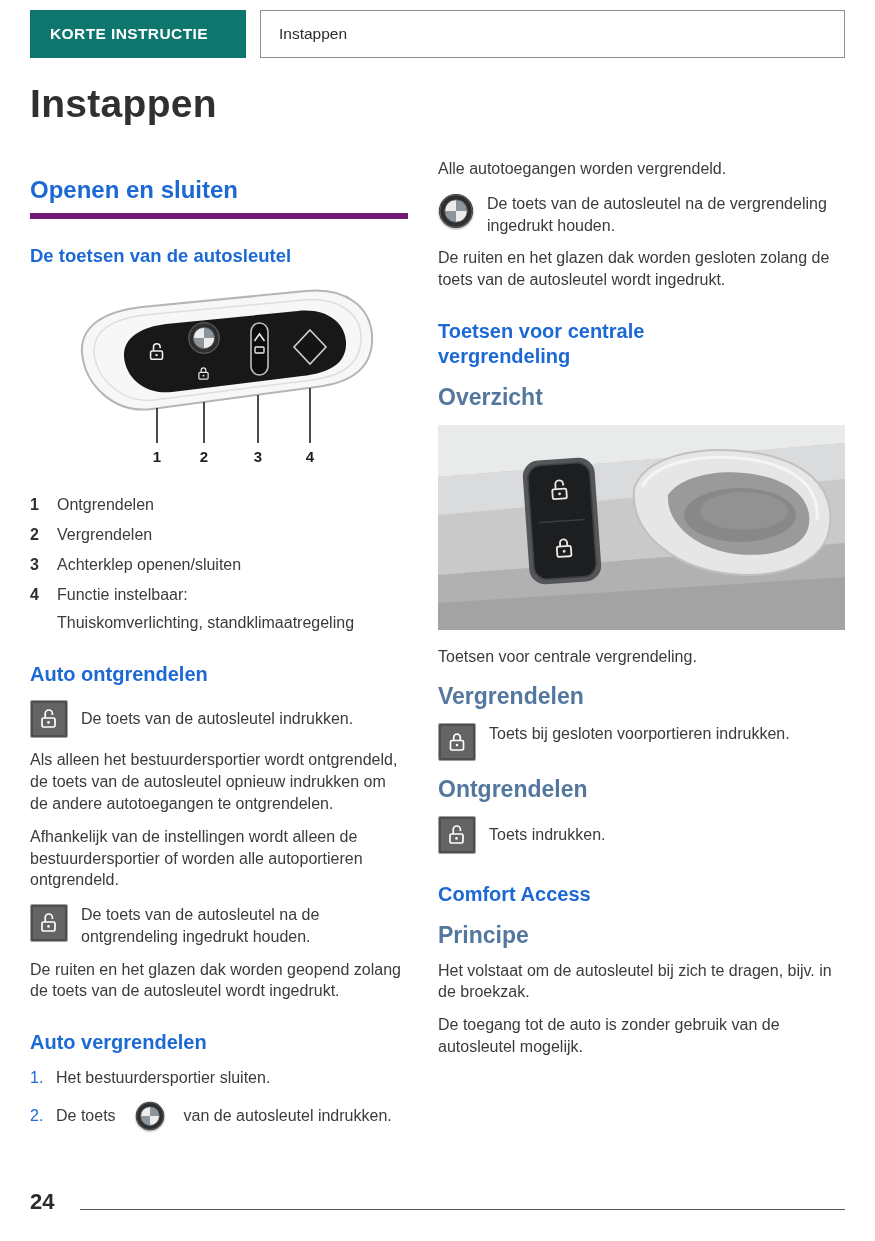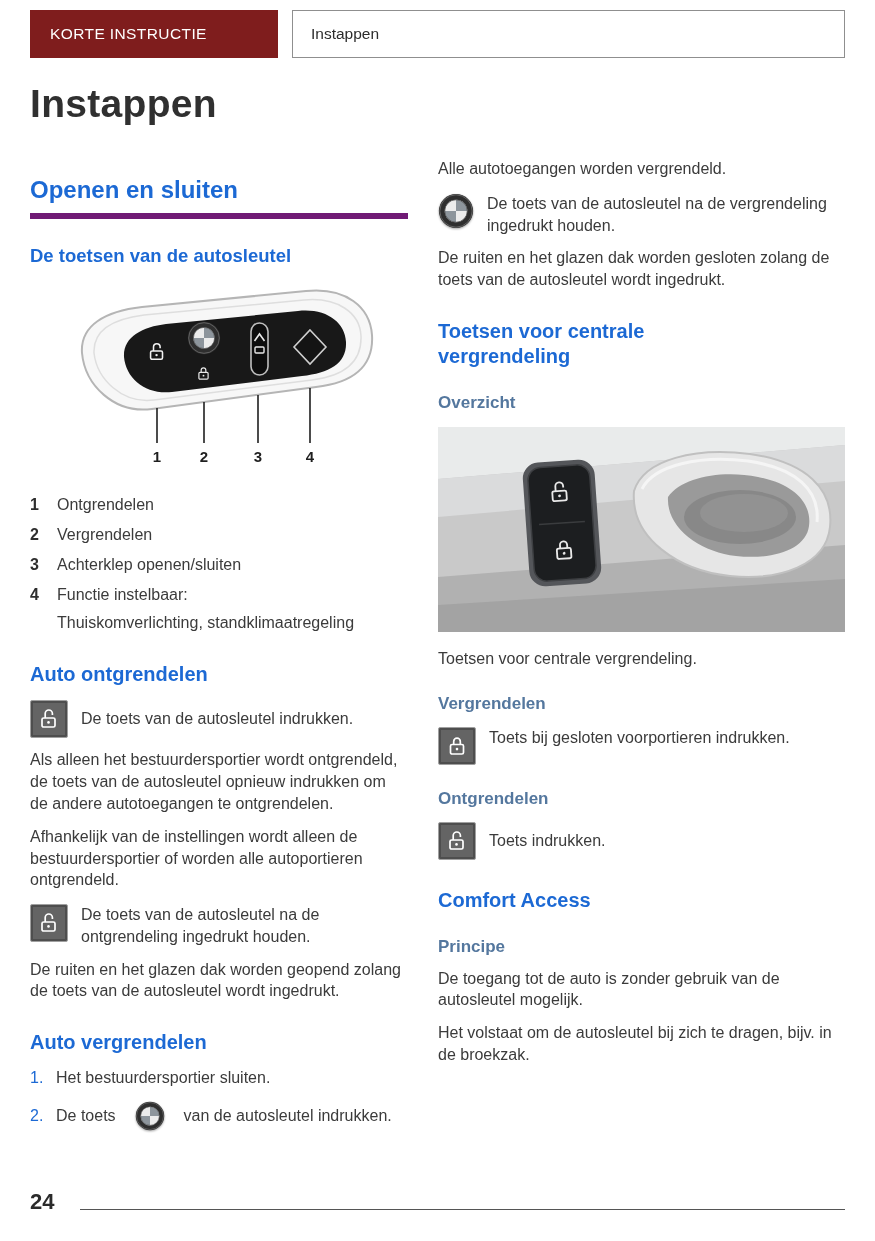--- a/index.html
+++ b/index.html
@@ -7,43 +7,43 @@
   body {
     font-family:"Liberation Sans", sans-serif;
     background:#ffffff; color:#3b3b3b;
     font-size:16px; position:relative; overflow:hidden;
   }
   .page { padding:10px 30px 0 30px; }
 
   
   .top { display:flex; align-items:stretch; height:48px; }
   .banner {
-    background:#7f1d1d; color:#fff; font-weight:normal; font-size:15.5px;
+    background:#0f766e; color:#fff; font-weight:bold; font-size:15.5px;
     letter-spacing:.4px; display:flex; align-items:center; padding:0 20px;
-    width:248px; flex:0 0 auto;
+    width:216px; flex:0 0 auto;
   }
   .chapter-box {
     flex:1; border:1px solid #8f8f8f; margin-left:14px; display:flex;
     align-items:center; padding:0 18px; font-size:15.5px; color:#2c2c2c;
     background:#fff;
   }
   .doc-title { font-size:39px; font-weight:bold; color:#303030; margin-top:24px; letter-spacing:.3px; }
 
   
   .cols { display:flex; gap:30px; margin-top:22px; align-items:flex-start; }
   .col-left  { width:378px; flex:0 0 auto; }
   .col-right { width:407px; flex:0 0 auto; }
 
   h2.sec {
     color:#1c69d4; font-size:24px; font-weight:bold;
     border-bottom:6px solid #701a75; padding-bottom:9px; margin-top:28px;
   }
   h3.sub   { color:#1c69d4; font-size:18.5px; font-weight:bold; margin-top:26px; }
   h2.minor { color:#1c69d4; font-size:20px; font-weight:bold; margin-top:28px; line-height:1.25; }
-  h4.steel { color:#54779e; font-size:17px; font-weight:bold; margin-top:24px; }
+  h4.steel { color:#54779e; font-size:23px; font-weight:bold; margin-top:15px; }
 
   p.body { margin-top:11px; line-height:1.37; color:#3b3b3b; }
 
   
   figure.diagram { margin:14px auto 0 auto; width:330px; }
   figure.photo { margin-top:14px; width:407px; }
   .caption { margin-top:12px; line-height:1.35; }
 
   
   .kv { display:flex; margin-top:8px; line-height:1.38; }
@@ -281,22 +281,22 @@
         <div class="keybtn">
           <svg viewBox="0 0 24 24">
               <use href="#sym-lock-open"></use>
             </svg>
         </div>
         <div class="txt">Toets indrukken.</div>
       </div>
 
       <h2 class="minor">Comfort Access</h2>
       <h4 class="steel">Principe</h4>
+      <p class="body">Het volstaat om de autosleutel bij zich te dragen, bijv. in de broekzak.</p>
       <p class="body">De toegang tot de auto is zonder gebruik van de autosleutel mogelijk.</p>
-      <p class="body">Het volstaat om de autosleutel bij zich te dragen, bijv. in de broekzak.</p>
 
     </div>
   </div>
 </div>
 
 <div class="footer">
   <span class="pageno">24</span>
   <div class="baseline-rule"></div>
 </div>
 

